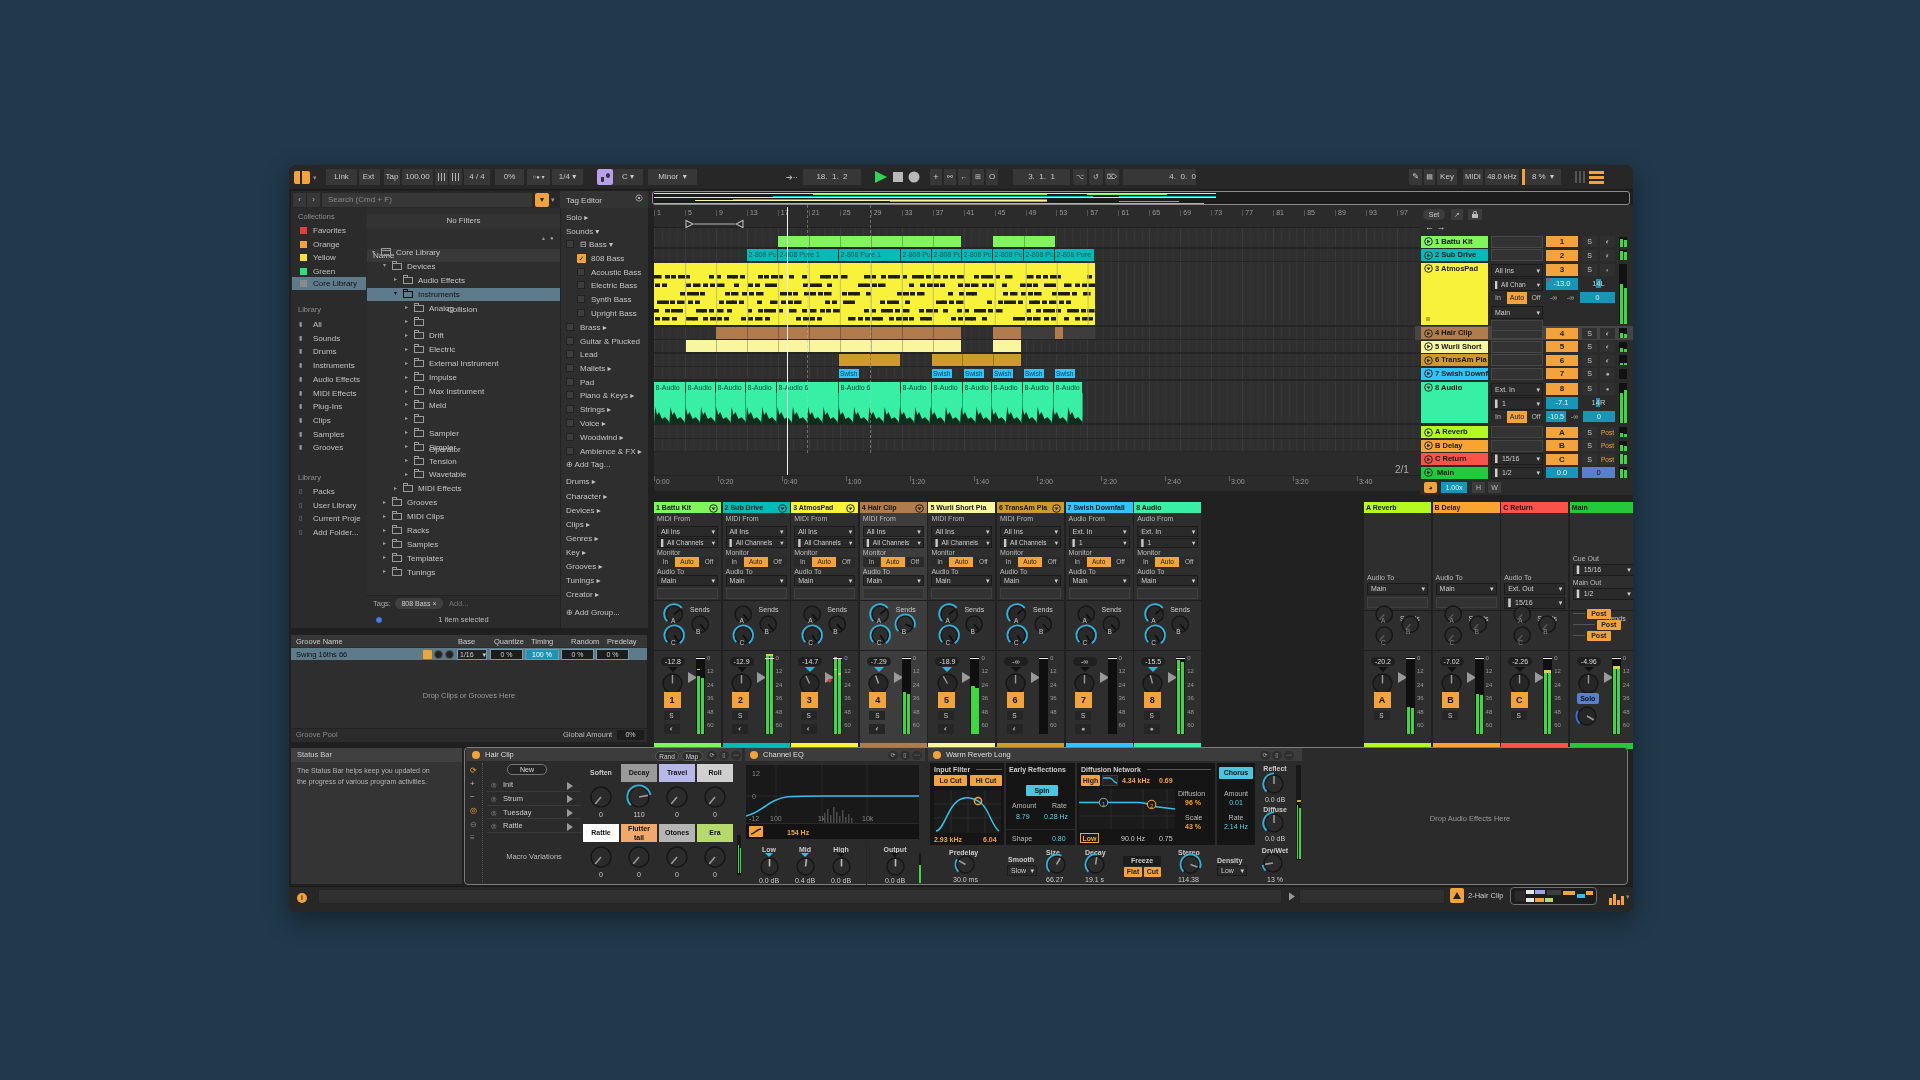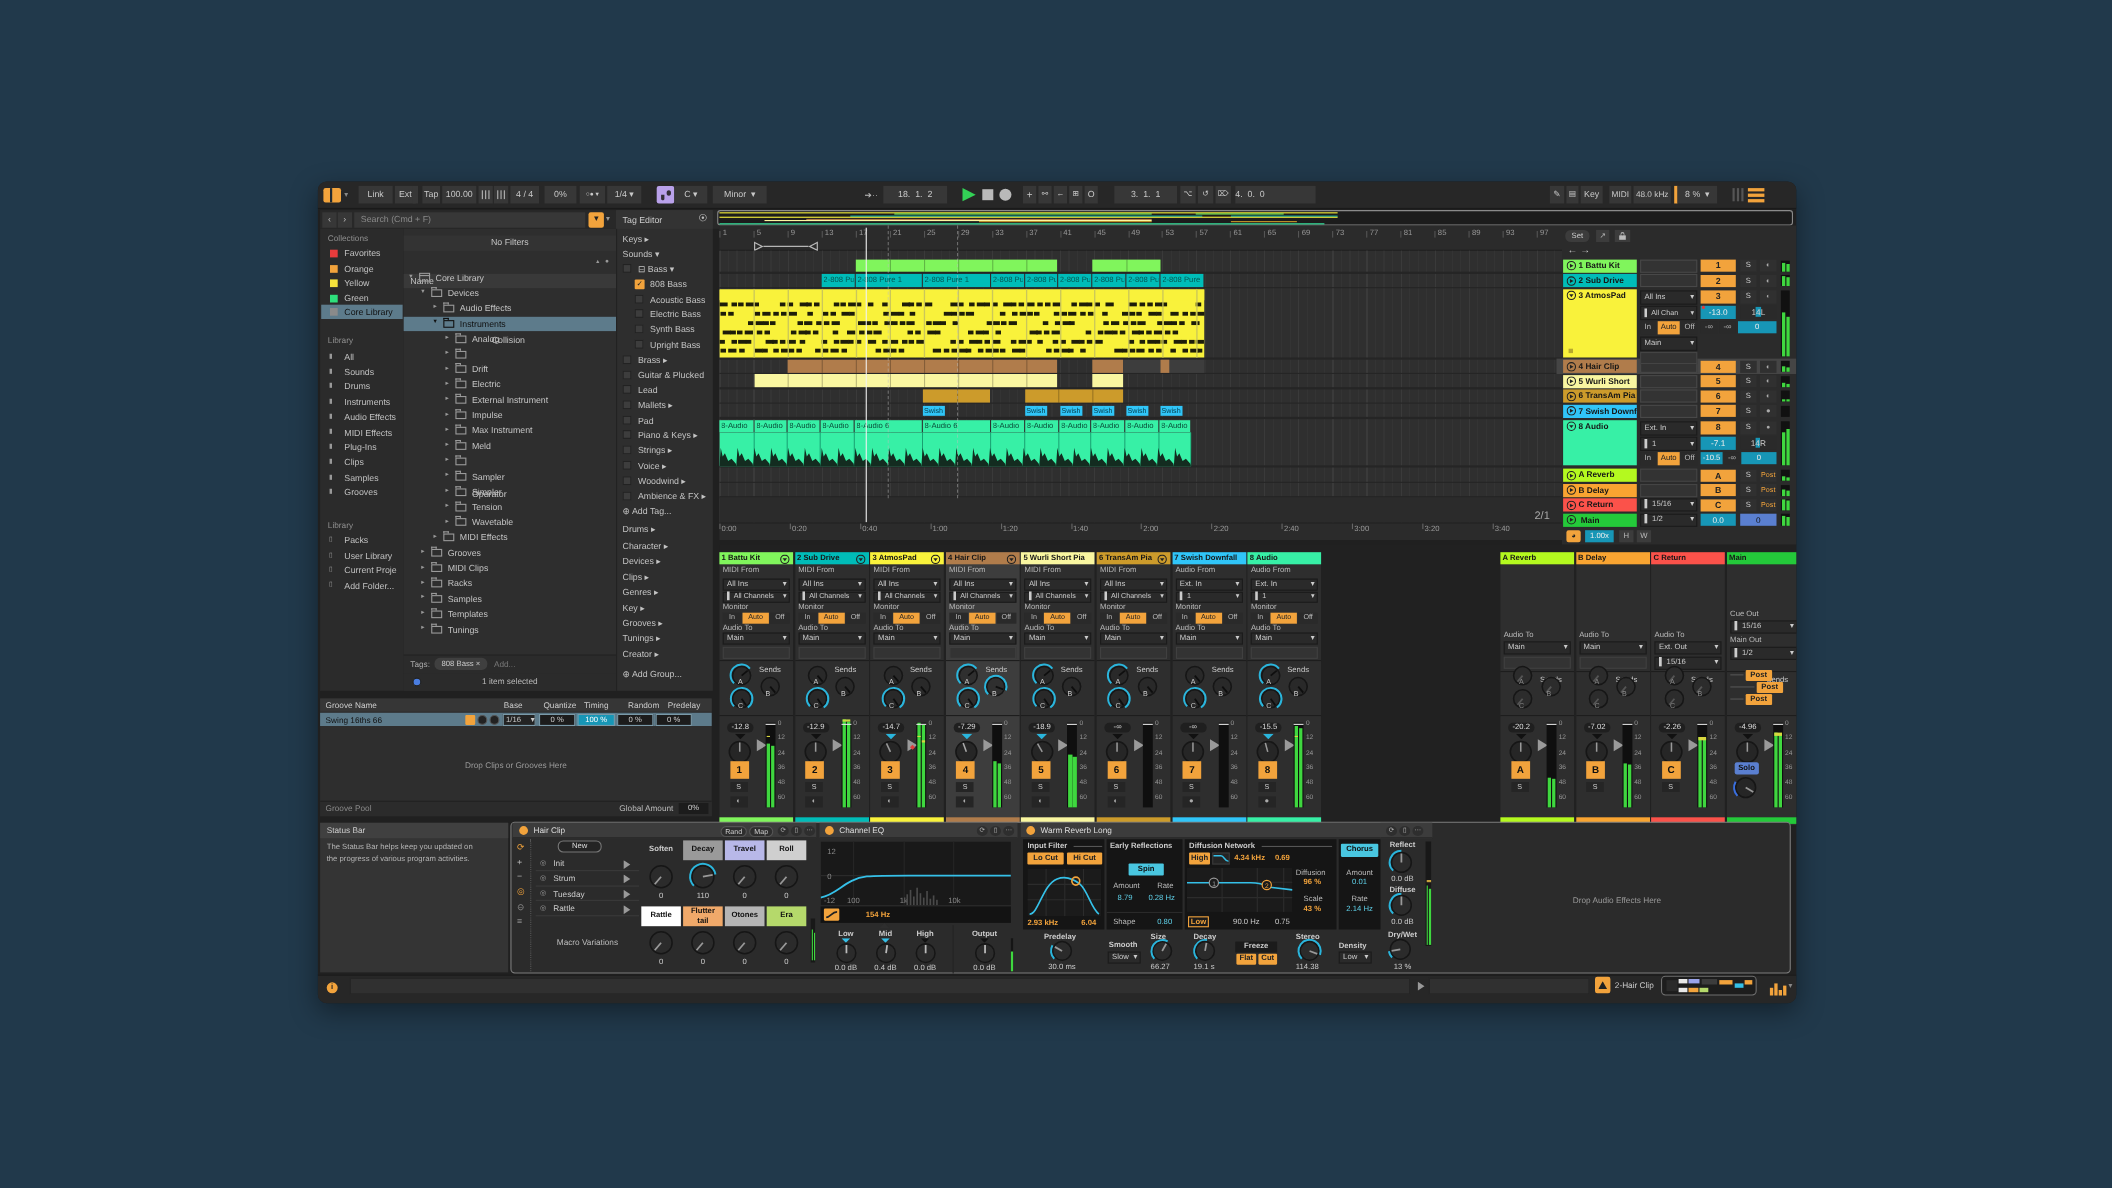--- a/index.html
+++ b/index.html
@@ -42,21 +42,21 @@
     </svg>
     <div class="a" style="left:641px;top:4px;width:12px;height:16px;background:#373737;color:#c9c9c9;font-size:9px;text-align:center;line-height:16px;">+</div>
     <div class="a" style="left:655px;top:4px;width:12px;height:16px;background:#373737;color:#c9c9c9;font-size:7px;text-align:center;line-height:16px;">⚯</div>
     <div class="a" style="left:669px;top:4px;width:12px;height:16px;background:#373737;color:#c9c9c9;font-size:7px;text-align:center;line-height:16px;">←</div>
     <div class="a" style="left:683px;top:4px;width:12px;height:16px;background:#373737;color:#c9c9c9;font-size:7px;text-align:center;line-height:16px;">⊞</div>
     <div class="a" style="left:697px;top:4px;width:12px;height:16px;background:#373737;color:#c9c9c9;font-size:8px;text-align:center;line-height:16px;">O</div>
     <div class="a" style="left:724px;top:4px;width:57px;height:16px;background:#373737;color:#c9c9c9;font-size:8px;text-align:center;line-height:16px;">3.&nbsp; 1.&nbsp; 1</div>
     <div class="a" style="left:784px;top:4px;width:14px;height:16px;background:#373737;color:#c9c9c9;font-size:7px;text-align:center;line-height:16px;">⌥</div>
     <div class="a" style="left:800px;top:4px;width:14px;height:16px;background:#373737;color:#c9c9c9;font-size:7px;text-align:center;line-height:16px;">↺</div>
     <div class="a" style="left:816px;top:4px;width:14px;height:16px;background:#373737;color:#c9c9c9;font-size:7px;text-align:center;line-height:16px;">⌦</div>
-    <div class="a" style="left:834px;top:4px;width:73px;height:16px;background:#373737;color:#c9c9c9;font-size:8px;text-align:left;line-height:16px;">4.&nbsp; 0.&nbsp; 0</div>
+    <div class="a" style="left:834px;top:4px;width:73px;height:16px;background:#373737;color:#c9c9c9;font-size:8px;text-align:right;line-height:16px;">4.&nbsp; 0.&nbsp; 0</div>
     <div class="a" style="left:1120px;top:4px;width:13px;height:16px;background:#373737;color:#c9c9c9;font-size:8px;text-align:center;line-height:16px;">✎</div>
     <div class="a" style="left:1135px;top:4px;width:11px;height:16px;background:#373737;color:#c9c9c9;font-size:7px;text-align:center;line-height:16px;">▤</div>
     <div class="a" style="left:1148px;top:4px;width:20px;height:16px;background:#373737;color:#c9c9c9;font-size:8px;text-align:center;line-height:16px;">Key</div>
     <div class="a" style="left:1174px;top:4px;width:20px;height:16px;background:#373737;color:#c9c9c9;font-size:7.5px;text-align:center;line-height:16px;">MIDI</div>
     <div class="a" style="left:1196px;top:4px;width:34px;height:16px;background:#373737;color:#c9c9c9;font-size:7.5px;text-align:center;line-height:16px;">48.0 kHz</div>
     <div class="a" style="left:1233px;top:4px;width:3px;height:16px;background:#f2a33c;"></div>
     <div class="a" style="left:1236px;top:4px;width:36px;height:16px;background:#373737;color:#c9c9c9;font-size:8px;text-align:center;line-height:16px;">8 %&nbsp;&nbsp;▾</div>
     <div class="a" style="left:1286px;top:6px;width:2px;height:12px;background:#555;"></div>
     <div class="a" style="left:1290px;top:6px;width:2px;height:12px;background:#555;"></div>
     <div class="a" style="left:1294px;top:6px;width:2px;height:12px;background:#555;"></div>
@@ -218,21 +218,21 @@
     <div class="a" style="left:84px;top:435px;font-size:7.5px;color:#aaa;">Tags:</div>
     <div class="a" style="left:106px;top:433px;width:48px;height:11px;background:#3f3f3f;border-radius:5px;color:#ccc;font-size:7px;line-height:11px;text-align:center;">808 Bass ×</div>
     <div class="a" style="left:160px;top:435px;font-size:7.5px;color:#777;">Add...</div>
     <div class="a" style="left:78px;top:447px;width:193px;height:16px;background:#2b2b2b;"></div>
     <div class="a" style="left:86px;top:451px;width:8px;height:8px;background:#4a7de0;border-radius:50%;border:1px solid #222;"></div>
     <div class="a" style="left:78px;top:451px;width:193px;text-align:center;font-size:7.5px;color:#bbb;">1 item selected</div>
     <div class="a" style="left:271px;top:26px;width:88px;height:437px;background:#2e2e2e;border-left:1px solid #222;"></div>
     <div class="a" style="left:271px;top:26px;width:88px;height:17px;background:#333;"></div>
     <div class="a" style="left:277px;top:31px;font-size:8px;color:#ccc;">Tag Editor</div>
     <div class="a" style="left:346px;top:29px;font-size:8px;color:#bbb;">⦿</div>
-    <div class="a" style="left:277px;top:48px;font-size:8px;color:#c4c4c4;">Keys ▸</div>
+    <div class="a" style="left:277px;top:48px;font-size:8px;color:#c4c4c4;">Solo ▸</div>
     <div class="a" style="left:277px;top:62px;font-size:8px;color:#c4c4c4;">Sounds ▾</div>
     <div class="a" style="left:277px;top:75px;width:8px;height:8px;background:#3d3d3d;border:1px solid #222;"></div>
     <div class="a" style="left:291px;top:75px;font-size:8px;color:#c4c4c4;">⊟ Bass ▾</div>
     <div class="a" style="left:288px;top:89px;width:9px;height:9px;background:#f2a33c;border-radius:1px;color:#222;font-size:7px;line-height:9px;text-align:center;">✓</div>
     <div class="a" style="left:302px;top:89px;font-size:8px;color:#c4c4c4;">808 Bass</div>
     <div class="a" style="left:288px;top:103px;width:8px;height:8px;background:#3d3d3d;border:1px solid #222;"></div>
     <div class="a" style="left:302px;top:103px;font-size:8px;color:#c4c4c4;">Acoustic Bass</div>
     <div class="a" style="left:288px;top:116px;width:8px;height:8px;background:#3d3d3d;border:1px solid #222;"></div>
     <div class="a" style="left:302px;top:116px;font-size:8px;color:#c4c4c4;">Electric Bass</div>
     <div class="a" style="left:288px;top:130px;width:8px;height:8px;background:#3d3d3d;border:1px solid #222;"></div>

